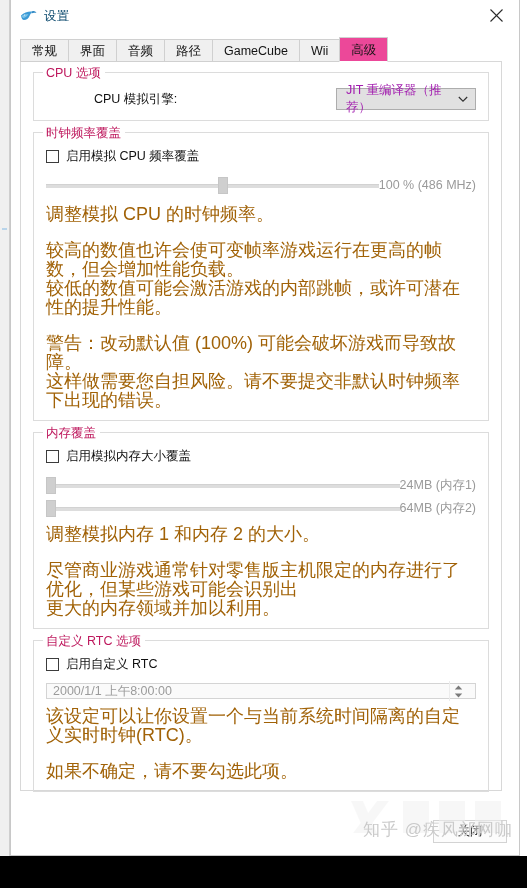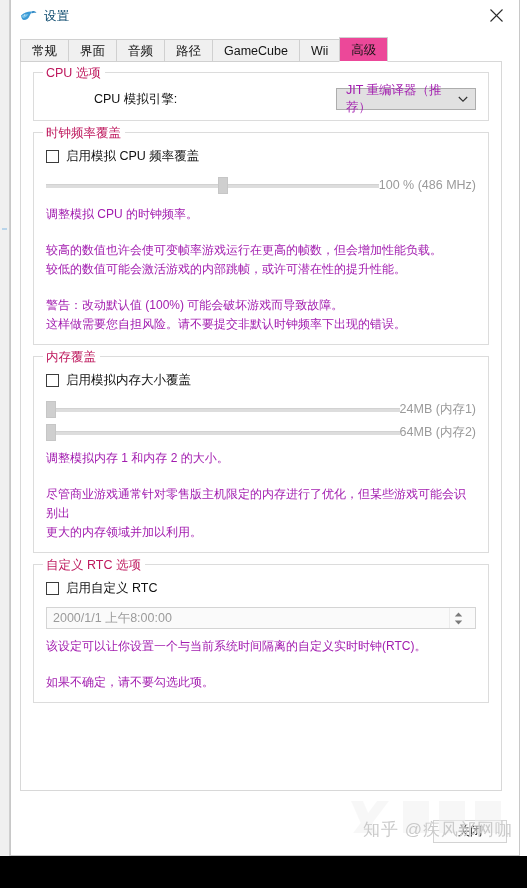--- a/index.html
+++ b/index.html
@@ -165,22 +165,22 @@
   .row {
     display: flex;
     align-items: center;
   }
   .lbl {
     font-size: 12.5px;
     color: #101010;
     white-space: nowrap;
   }
   .desc {
-    font-size: 12px;
-    color: #a21caf;
+    font-size: 18px;
+    color: #a16207;
     line-height: 19px;
   }
   .desc.gap { margin-top: 17px; }
 
   
   .cbox-row {
     display: flex;
     align-items: center;
     gap: 7px;
     cursor: pointer;
@@ -245,21 +245,21 @@
   .slider-value {
     font-size: 12.5px;
     color: #9a9a9a;
     white-space: nowrap;
     flex: none;
     text-align: right;
   }
 
   
   .spinfield {
-    height: 22px;
+    height: 16px;
     border: 1px solid #d4d4d4;
     background: #fafafa;
     box-sizing: border-box;
     display: flex;
     align-items: center;
     justify-content: space-between;
     padding: 0 8px 0 6px;
     font-size: 12.5px;
     color: #9b9b9b;
   }

